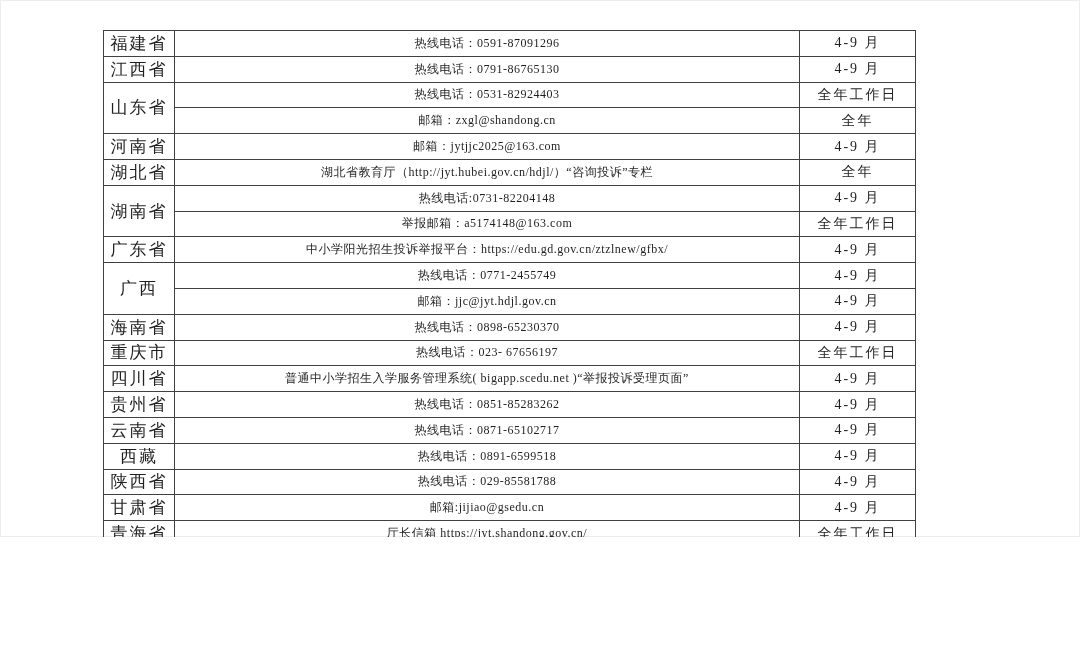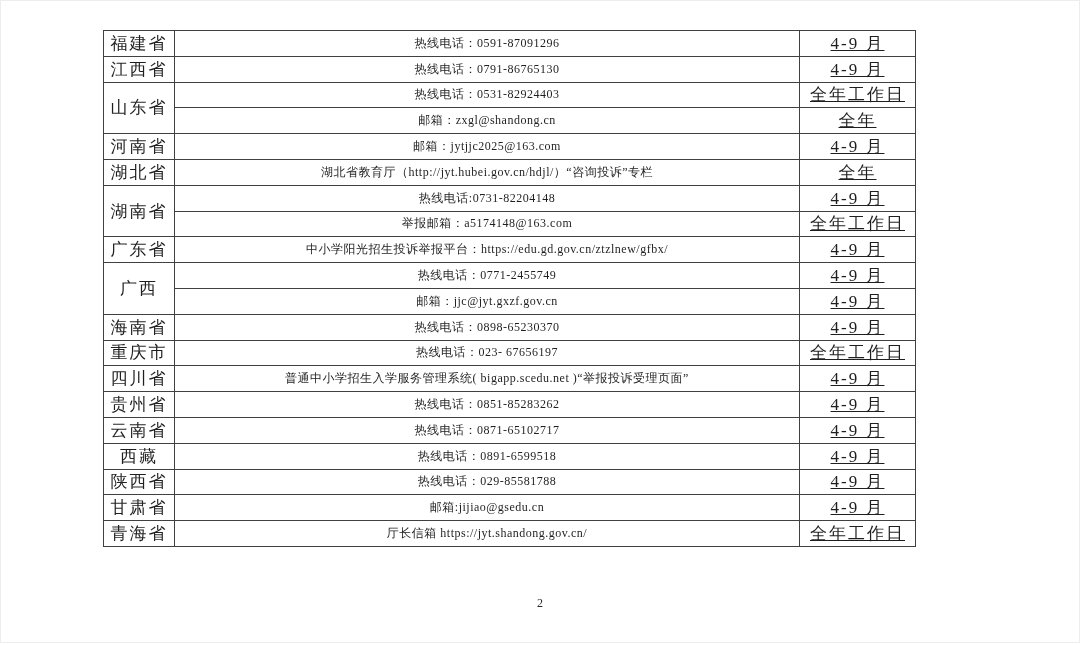--- a/index.html
+++ b/index.html
@@ -4,21 +4,21 @@
 <style>
   html, body {
     margin: 0;
     padding: 0;
     background: #ffffff;
     font-family: "Liberation Serif", "DejaVu Serif", serif;
   }
   .page {
     position: relative;
     width: 1080px;
-    height: 643px;
+    height: 537px;
     background: #ffffff;
     box-shadow: inset 0 0 0 1px #ededed;
     overflow: hidden;
   }
   table.hotline-table {
     position: absolute;
     left: 103px;
     top: 30px;
     width: 812px;
     border-collapse: collapse;
@@ -39,23 +39,22 @@
   }
   td.cell-province {
     font-size: 17px;
     letter-spacing: 2px;
   }
   td.cell-contact {
     font-size: 12px;
     letter-spacing: 0.5px;
   }
   td.cell-period {
-    font-size: 17px;
+    font-size: 14px;
     letter-spacing: 2px;
-    text-decoration: underline;
   }
   .page-number {
     position: absolute;
     left: 0;
     right: 0;
     top: 596px;
     text-align: center;
     font-size: 12px;
     color: #2a2a2a;
   }
@@ -113,21 +112,21 @@
           <td class="cell-province" rowspan="1">广东省</td>
           <td class="cell-contact">中小学阳光招生投诉举报平台：https://edu.gd.gov.cn/ztzlnew/gfbx/</td>
           <td class="cell-period">4-9 月</td>
         </tr>
         <tr>
           <td class="cell-province" rowspan="2">广西</td>
           <td class="cell-contact">热线电话：0771-2455749</td>
           <td class="cell-period">4-9 月</td>
         </tr>
         <tr>
-          <td class="cell-contact">邮箱：jjc@jyt.gxzf.gov.cn</td>
+          <td class="cell-contact">邮箱：jjc@jyt.hdjl.gov.cn</td>
           <td class="cell-period">4-9 月</td>
         </tr>
         <tr>
           <td class="cell-province" rowspan="1">海南省</td>
           <td class="cell-contact">热线电话：0898-65230370</td>
           <td class="cell-period">4-9 月</td>
         </tr>
         <tr>
           <td class="cell-province" rowspan="1">重庆市</td>
           <td class="cell-contact">热线电话：023- 67656197</td>

